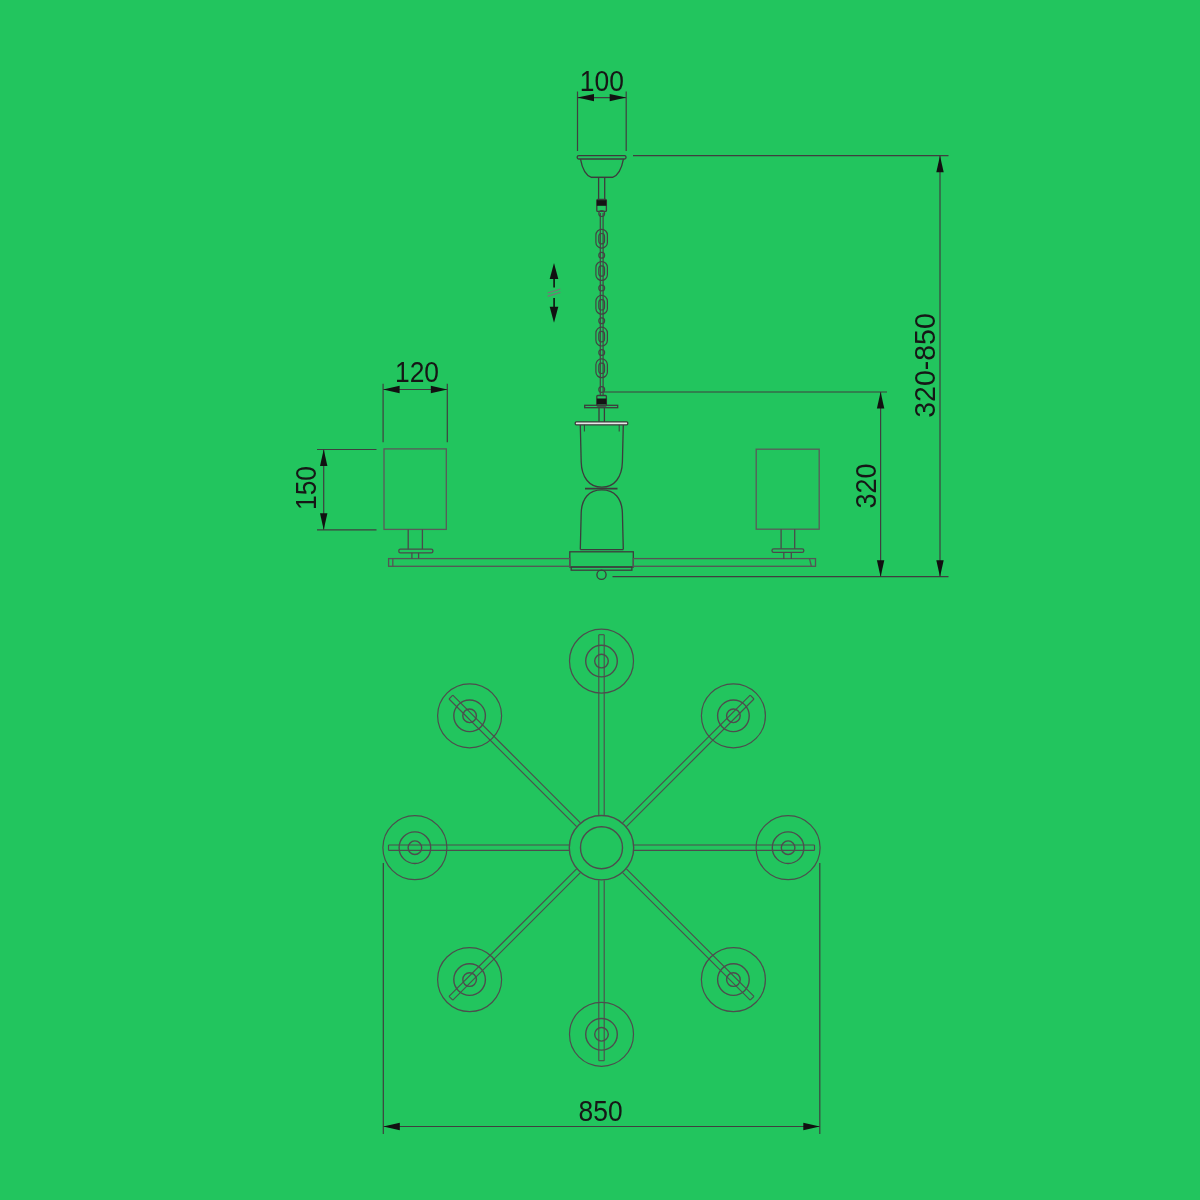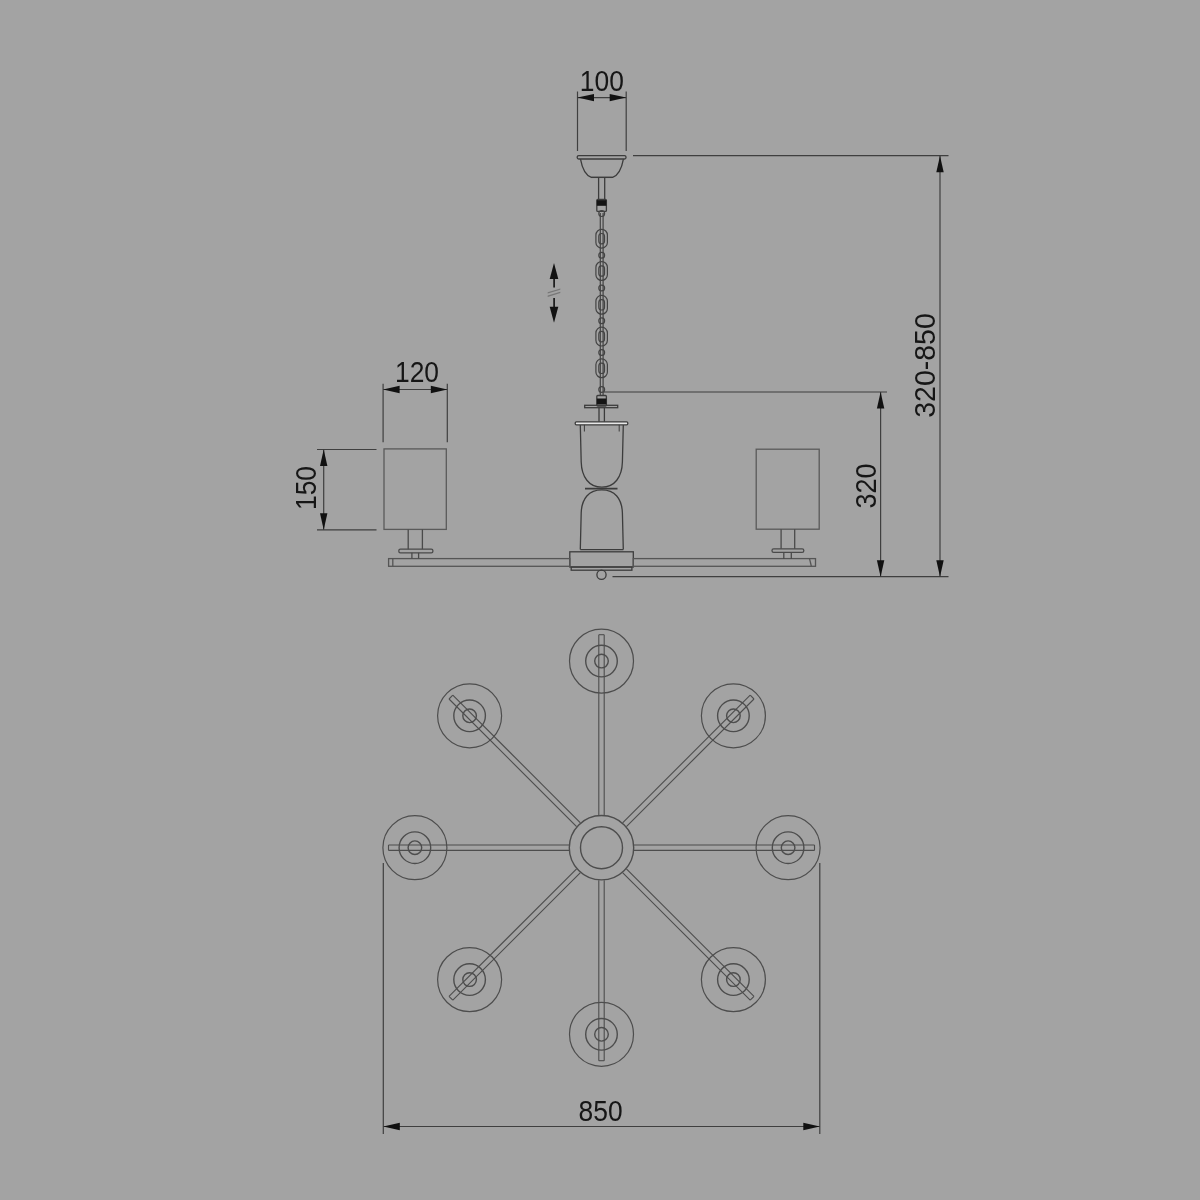--- a/index.html
+++ b/index.html
@@ -1,16 +1,16 @@
 <!DOCTYPE html>
 <html><head>
 <meta charset="utf-8">
 <style>
   html,body{margin:0;padding:0;background:#fff;}
-  .page{width:1200px;height:1200px;position:relative;background:#a3a3a3;font-family:"Liberation Sans",sans-serif;}
+  .page{width:1200px;height:1200px;position:relative;background:#22c55e;font-family:"Liberation Sans",sans-serif;}
   svg{position:absolute;top:0;left:0;}
   text{fill:#161616;font-family:"Liberation Sans",sans-serif;font-size:30px;}
 </style>
 </head>
 <body>
 <div class="page">
 <svg width="1200" height="1200" viewBox="0 0 1200 1200">
 <g fill="none" stroke="#4a4a4a" stroke-width="1.3">
 
 <g stroke="none">

